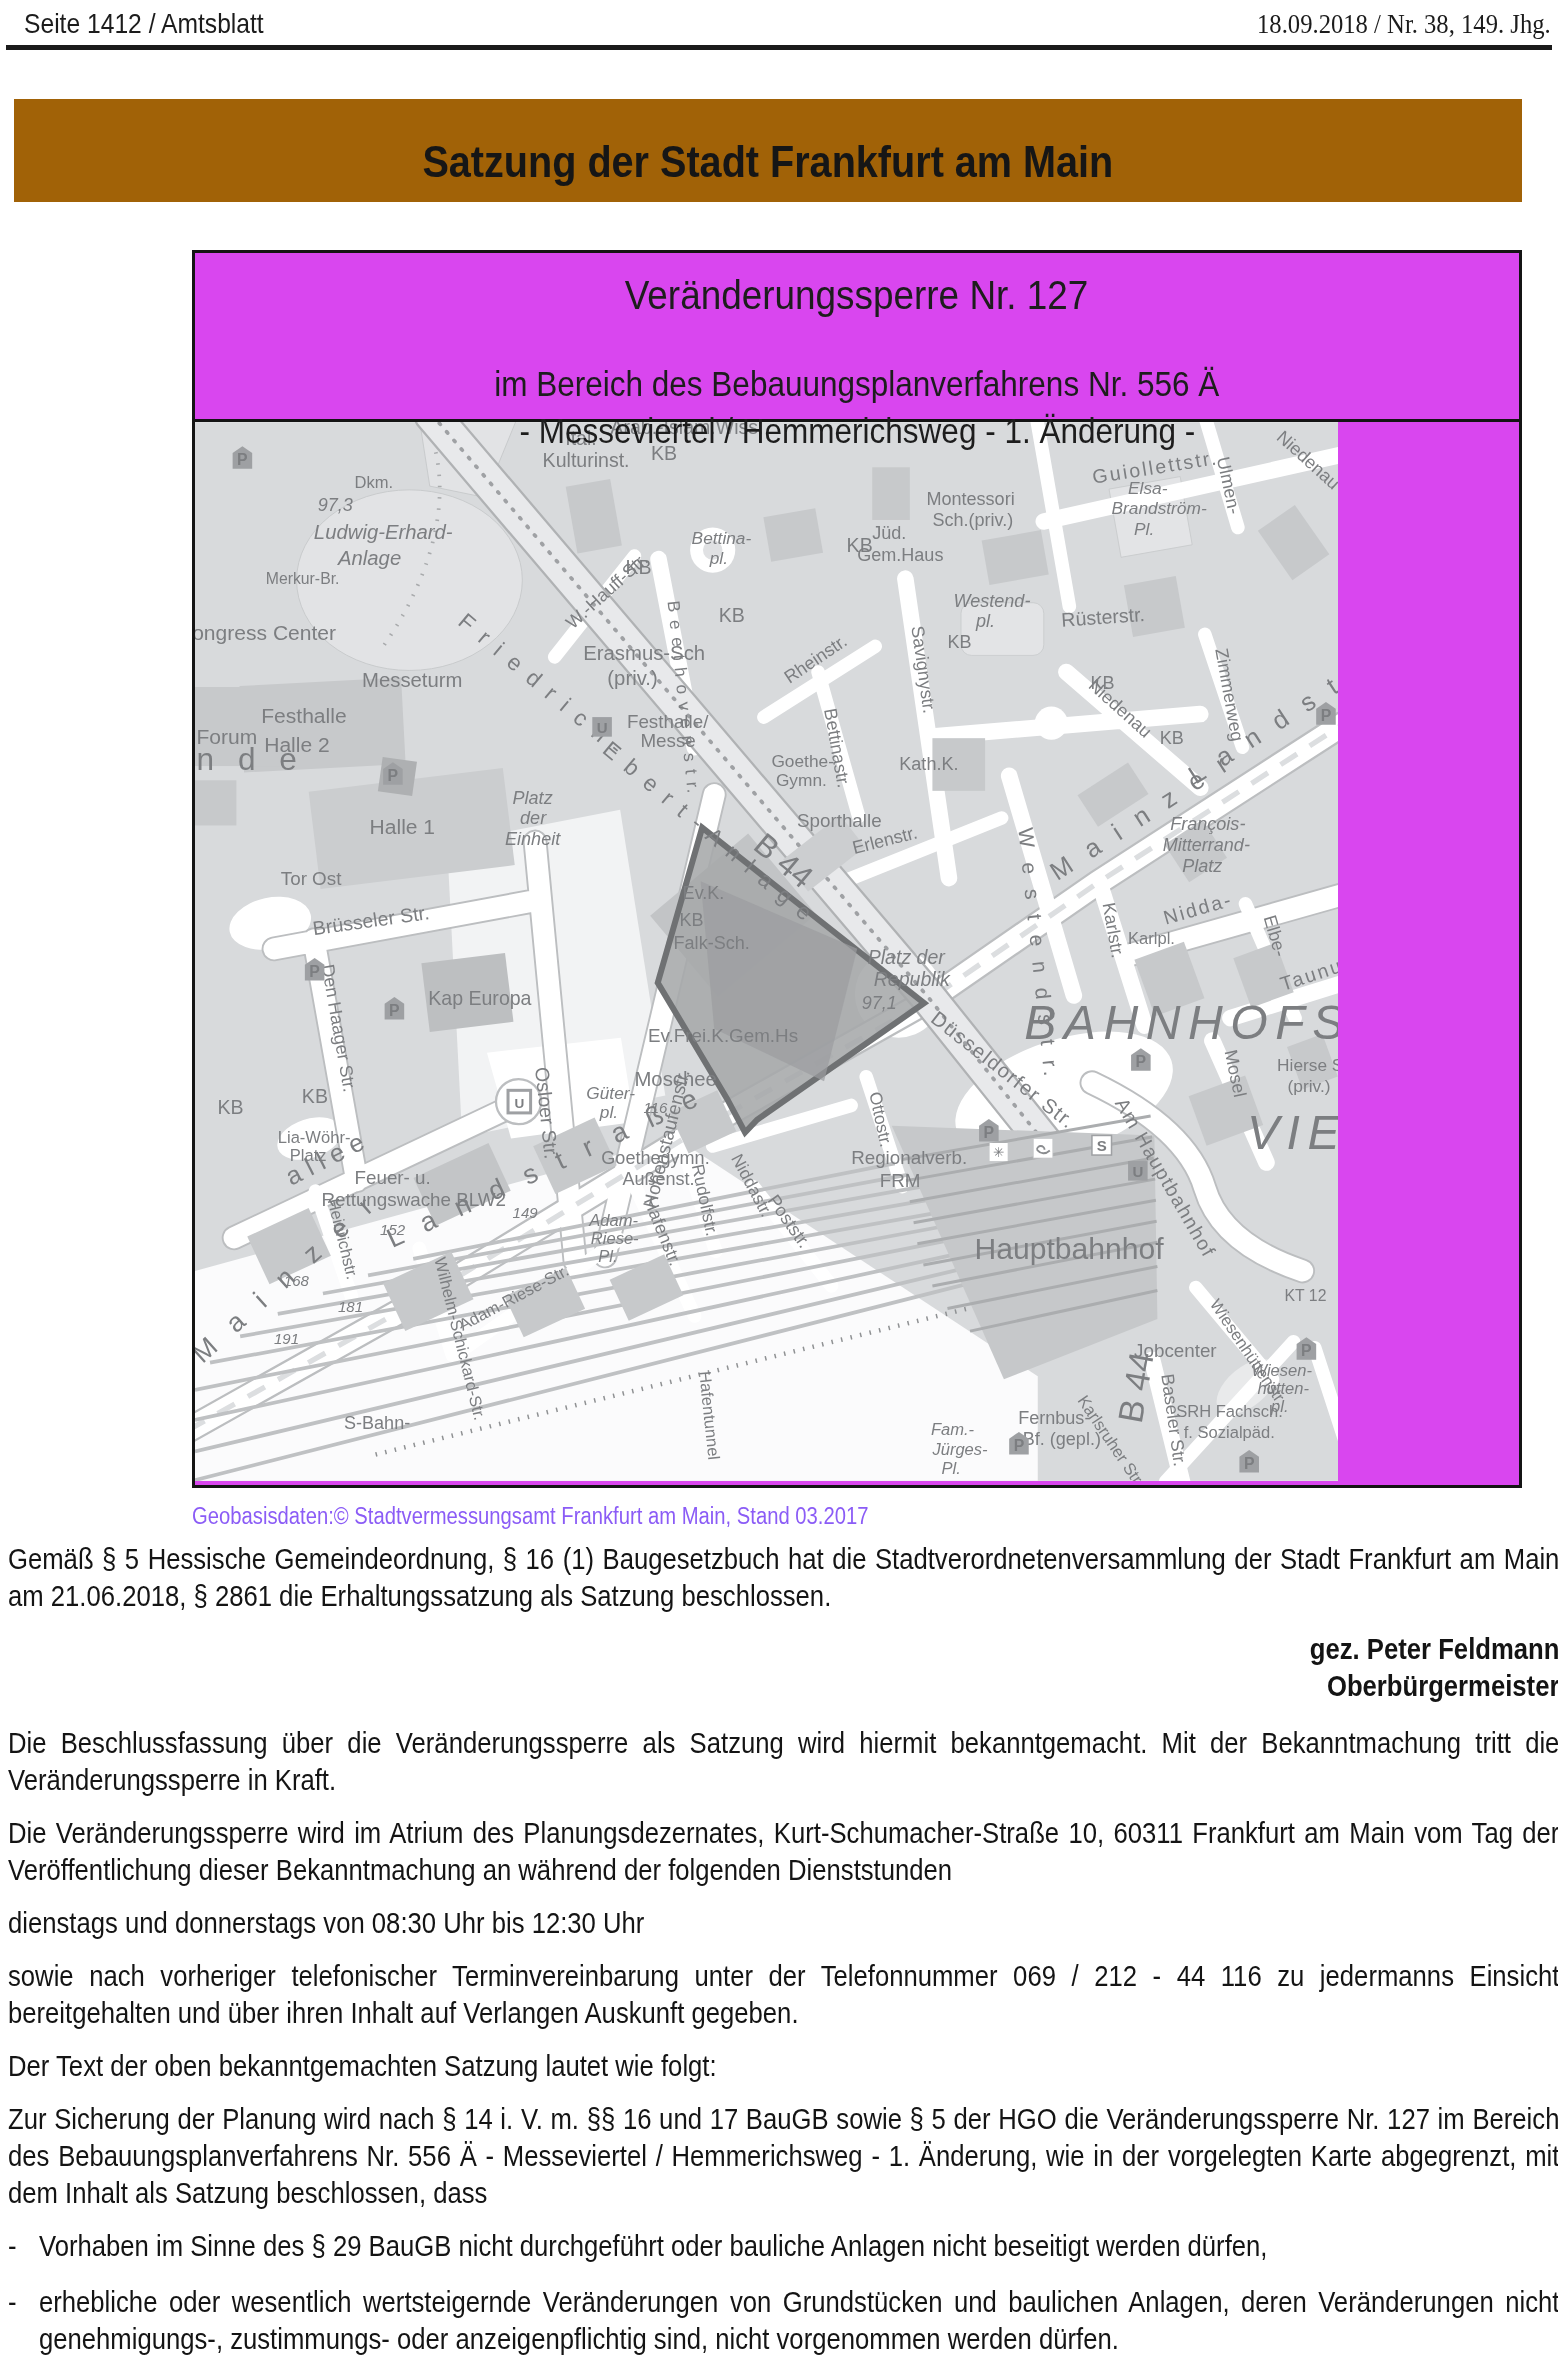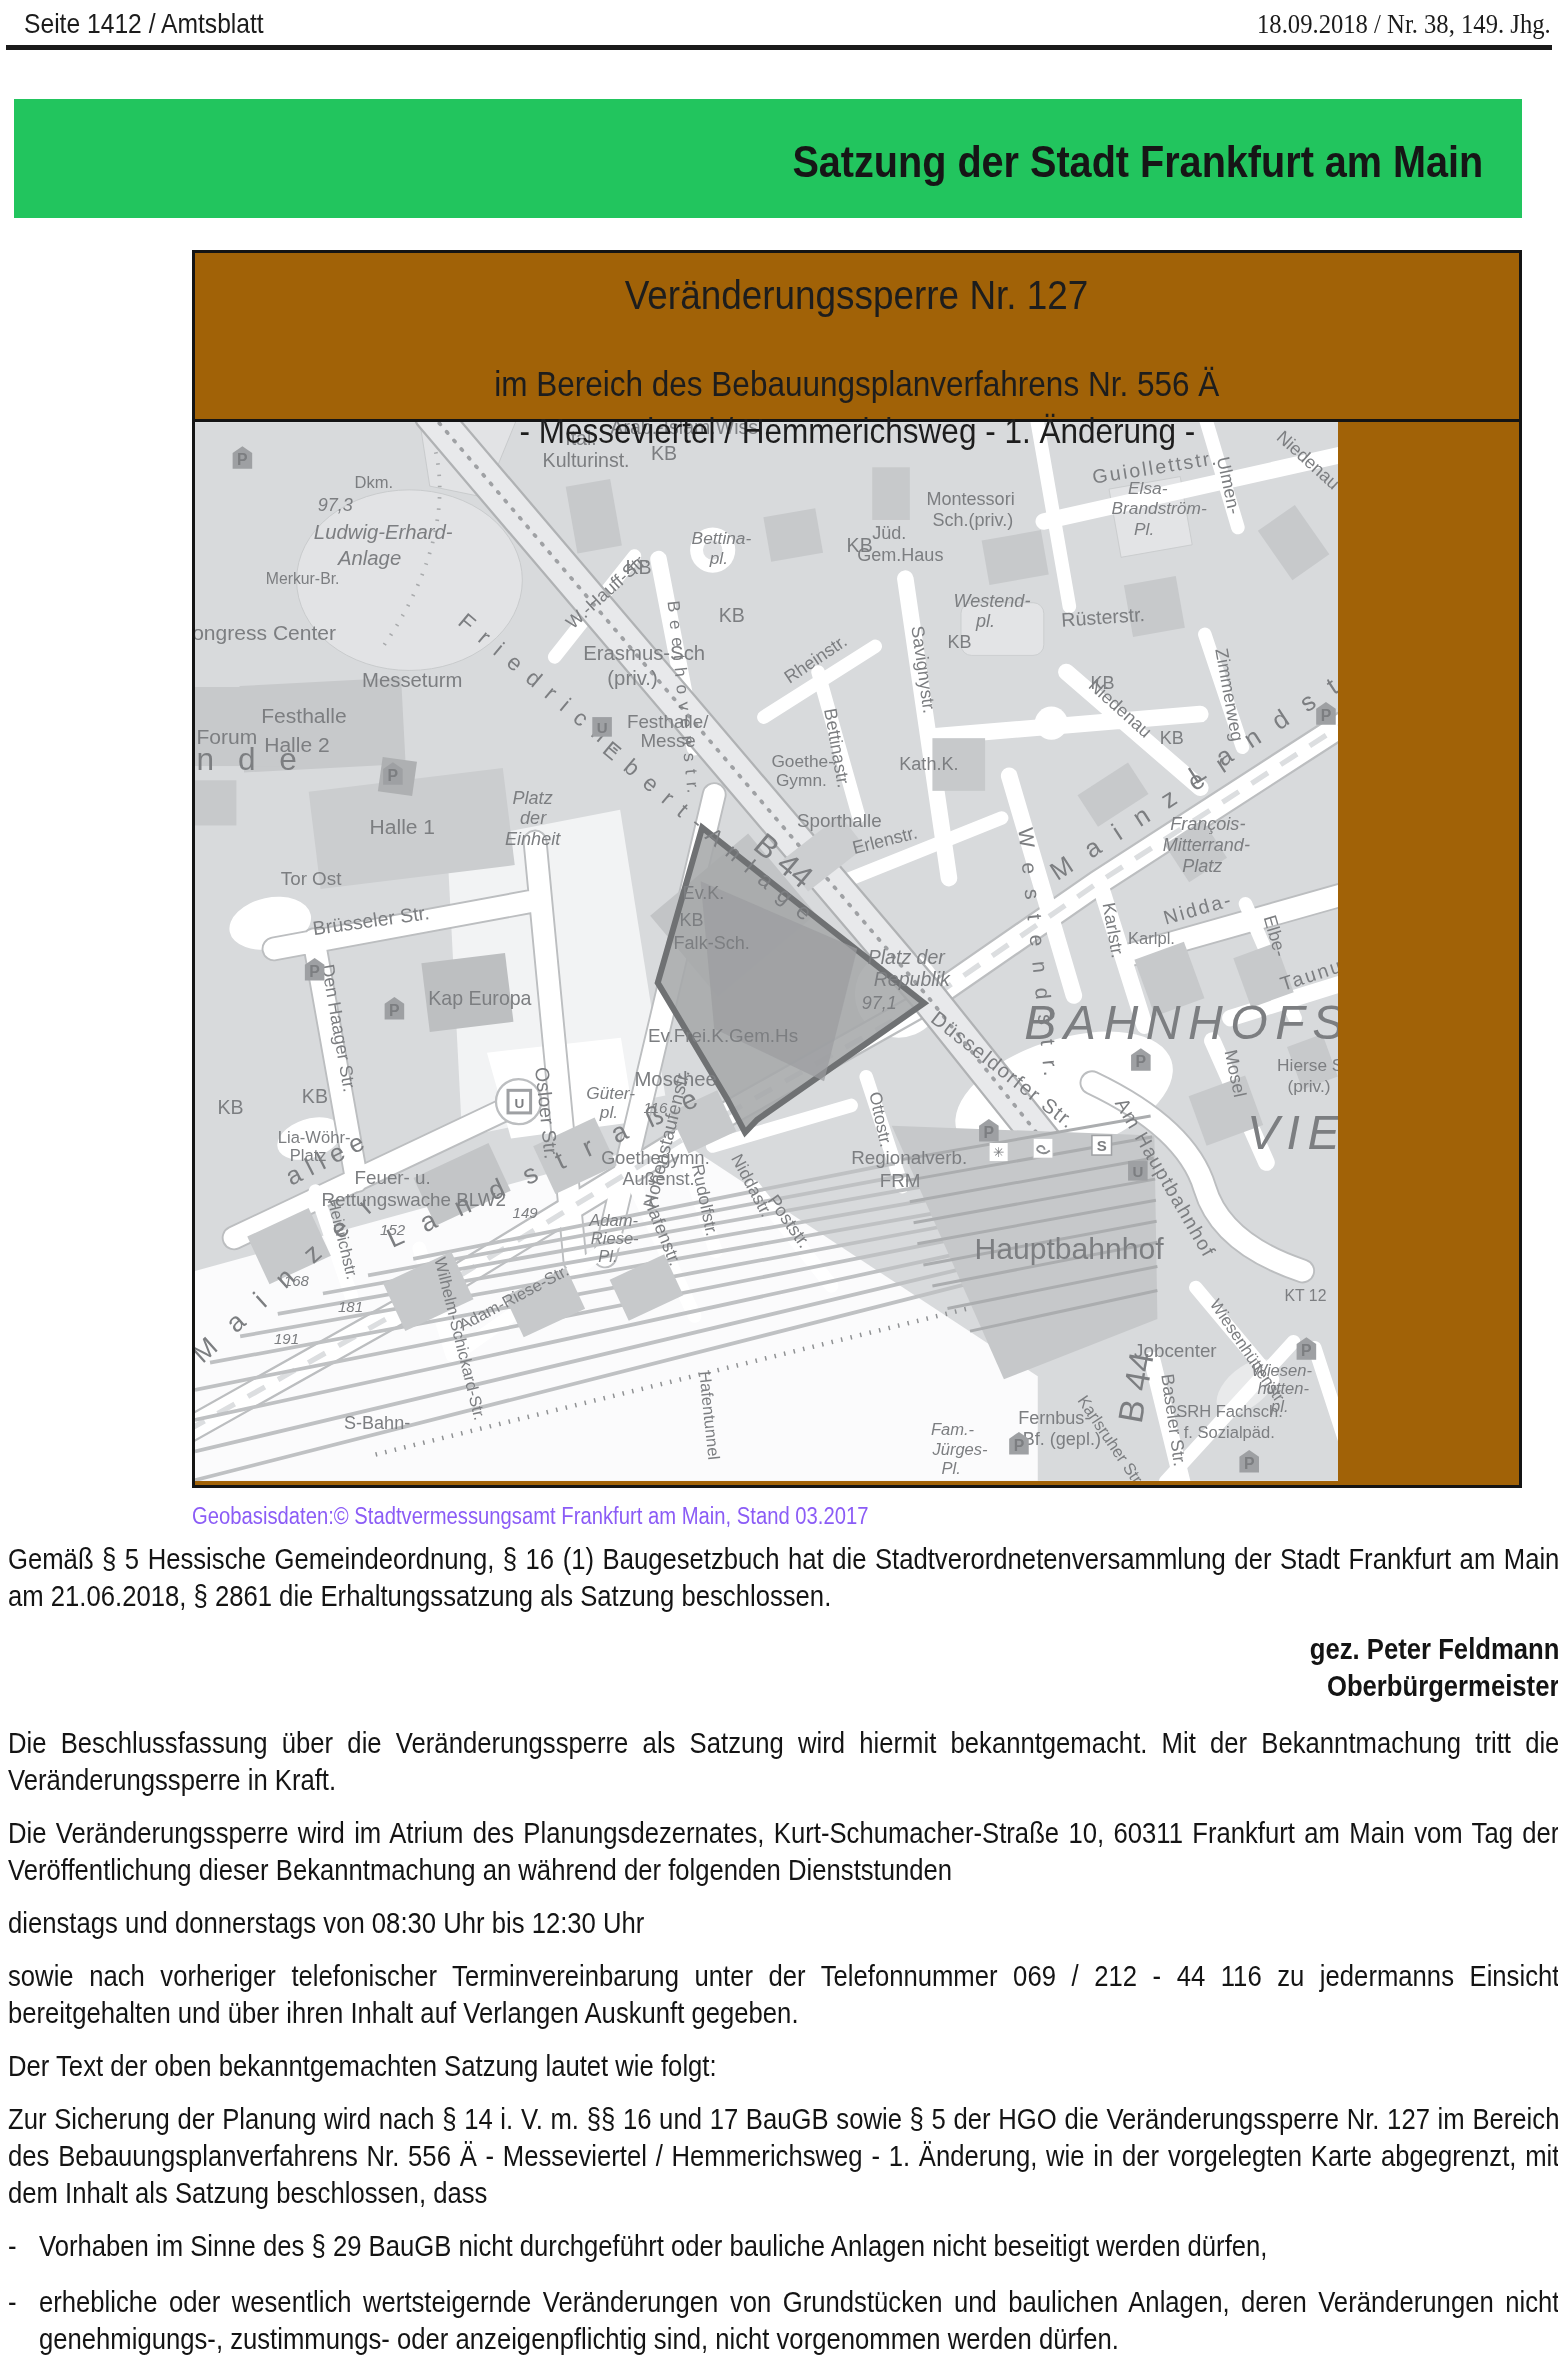--- a/index.html
+++ b/index.html
@@ -8,25 +8,25 @@
   
   .cond{display:inline-block;transform:scaleX(.88);transform-origin:0 0;white-space:nowrap;}
   .cond-r{display:inline-block;transform:scaleX(.88);transform-origin:100% 0;white-space:nowrap;}
   .cond-c{display:inline-block;transform:scaleX(.9);transform-origin:50% 50%;white-space:nowrap;}
 
   .hdr{position:absolute;top:7.5px;left:7.5px;right:7.5px;height:35px;font-size:28px;}
   .hdr .left{position:absolute;left:16px;top:0;}
   .hdr .right{position:absolute;right:0;top:0;font-family:Liberation Serif, serif;}
   .rule{position:absolute;top:45px;left:6px;right:6px;height:5.3px;background:#1b1b1b;}
 
-  .banner{position:absolute;top:99px;left:13.5px;width:1508px;height:119px;background:#22c55e;
-          text-align:right;line-height:125px;font-size:44px;font-weight:bold;color:#161616;}
+  .banner{position:absolute;top:99px;left:13.5px;width:1508px;height:103px;background:#a16207;
+          text-align:center;line-height:125px;font-size:44px;font-weight:bold;color:#161616;}
 
   .map-box{position:absolute;top:250px;left:192px;width:1330px;height:1238px;
-           border:3px solid #141414;box-sizing:border-box;background:#a16207;}
+           border:3px solid #141414;box-sizing:border-box;background:#d946ef;}
   .map-title{height:169px;border-bottom:3px solid #141414;box-sizing:border-box;text-align:center;
              padding-top:16.6px;color:#1d1d1d;}
   .map-title .t1{font-size:41px;line-height:50px;}
   .map-title .t2{font-size:35px;line-height:47px;margin-top:40px;}
   .map-title .t3{font-size:35px;line-height:47px;}
   svg.citymap{display:block;width:1143px;height:1059px;overflow:hidden;background:#fff;}
   svg.citymap text{font-family:"Liberation Sans",sans-serif;fill:#7c7e81;}
 
   .caption{position:absolute;top:1503px;left:192px;font-size:23px;color:#8b5cf6;}
 

